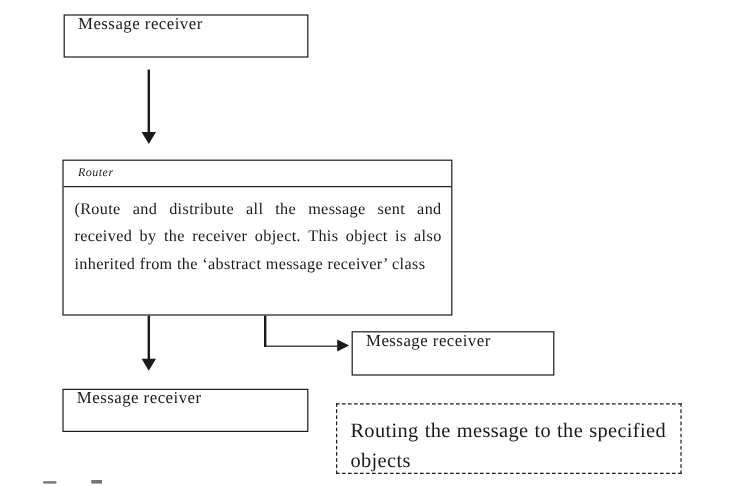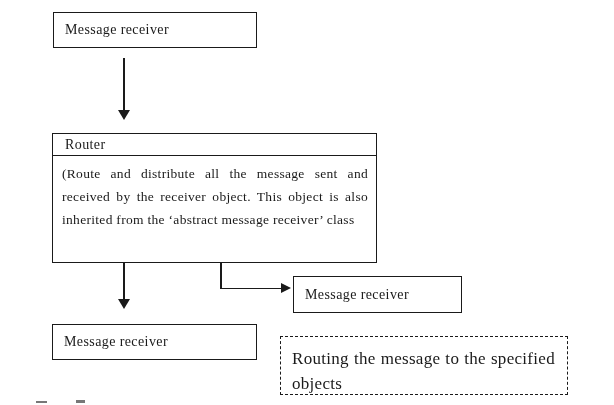--- a/index.html
+++ b/index.html
@@ -21,31 +21,31 @@
     border: 1px solid #1a1a1a;
     background: #ffffff;
     box-sizing: border-box;
     font-size: 14px;
     letter-spacing: 0.4px;
   }
   .box.solid { border-style: solid; }
   .box.dashed { border-style: dashed; }
   .label-center {
     display: flex;
-    align-items: center;
     padding-left: 11px;
   }
   
   #router-title {
     height: 21px;
     line-height: 22px;
     padding-left: 12px;
     border-bottom: 1px solid #1a1a1a;
-    font-size: 14px;
+    font-size: 10px;
     letter-spacing: 0.4px;
+    font-style: italic;
   }
   #router-desc {
     padding: 6px 8px 0 9px;
     font-size: 13.5px;
     line-height: 23px;
     text-align: justify;
     letter-spacing: 0.3px;
   }
   #note-routing-text {
     padding: 9px 12px 0 11px;

